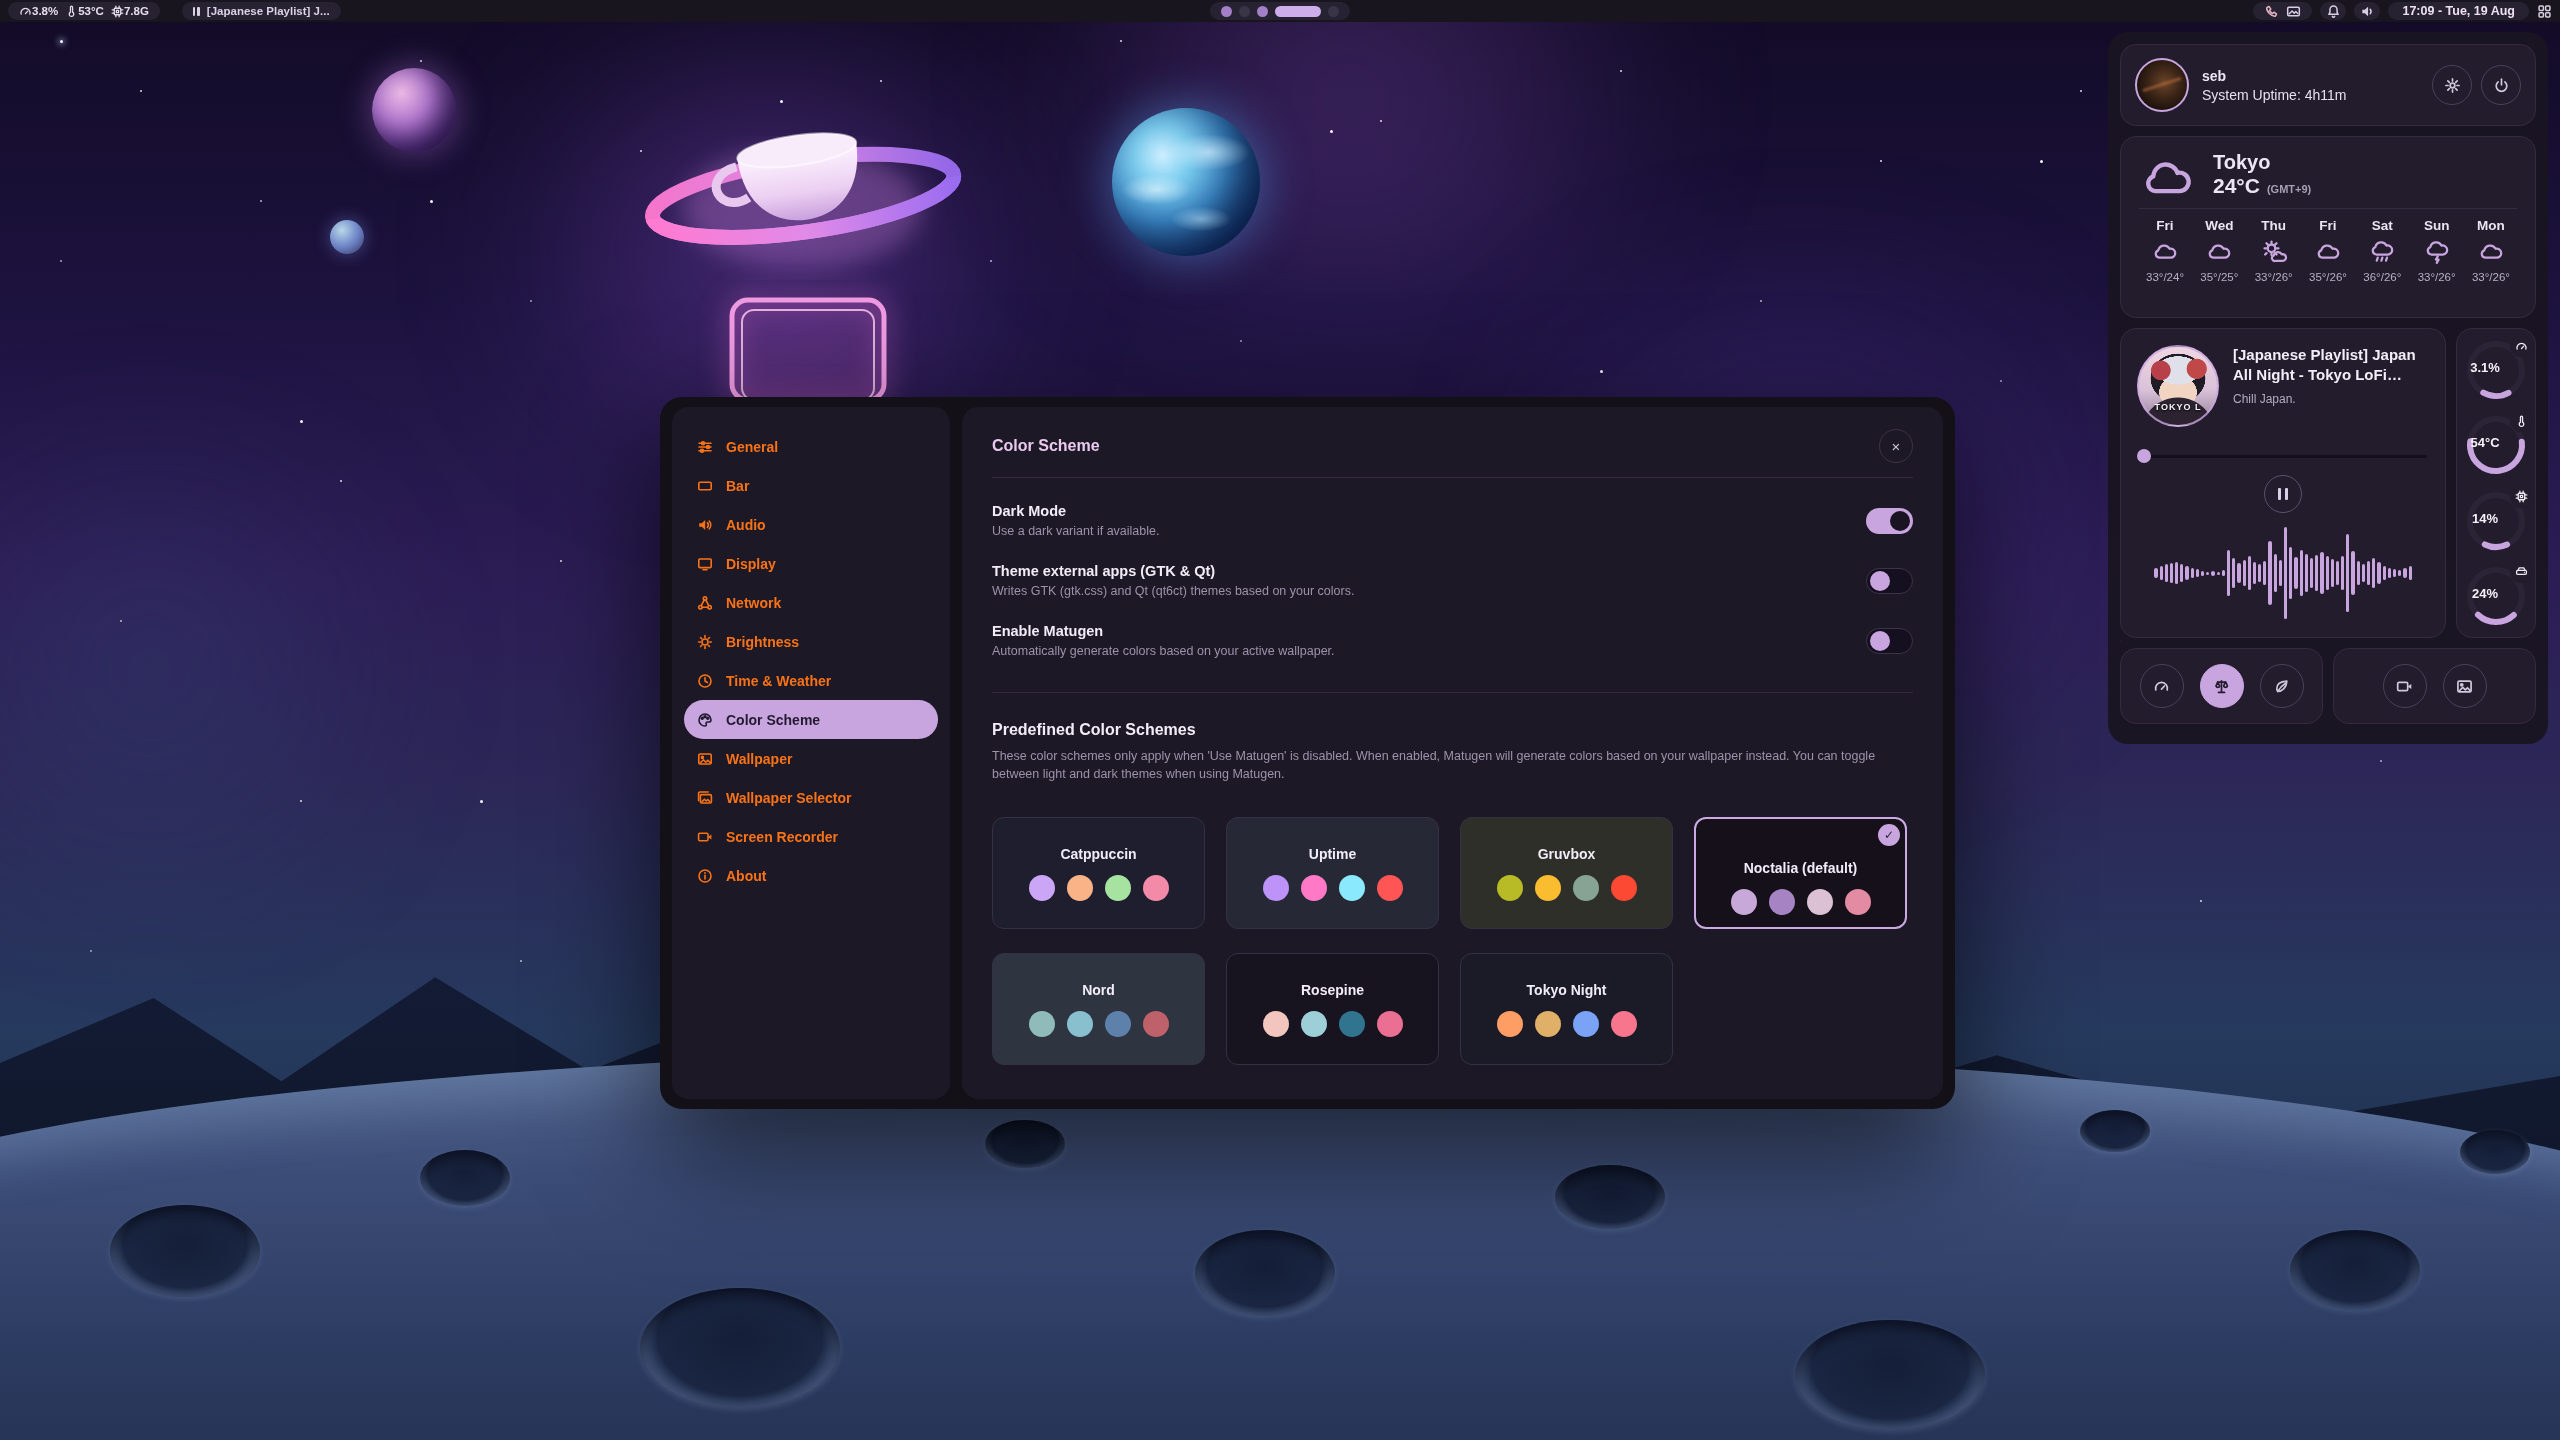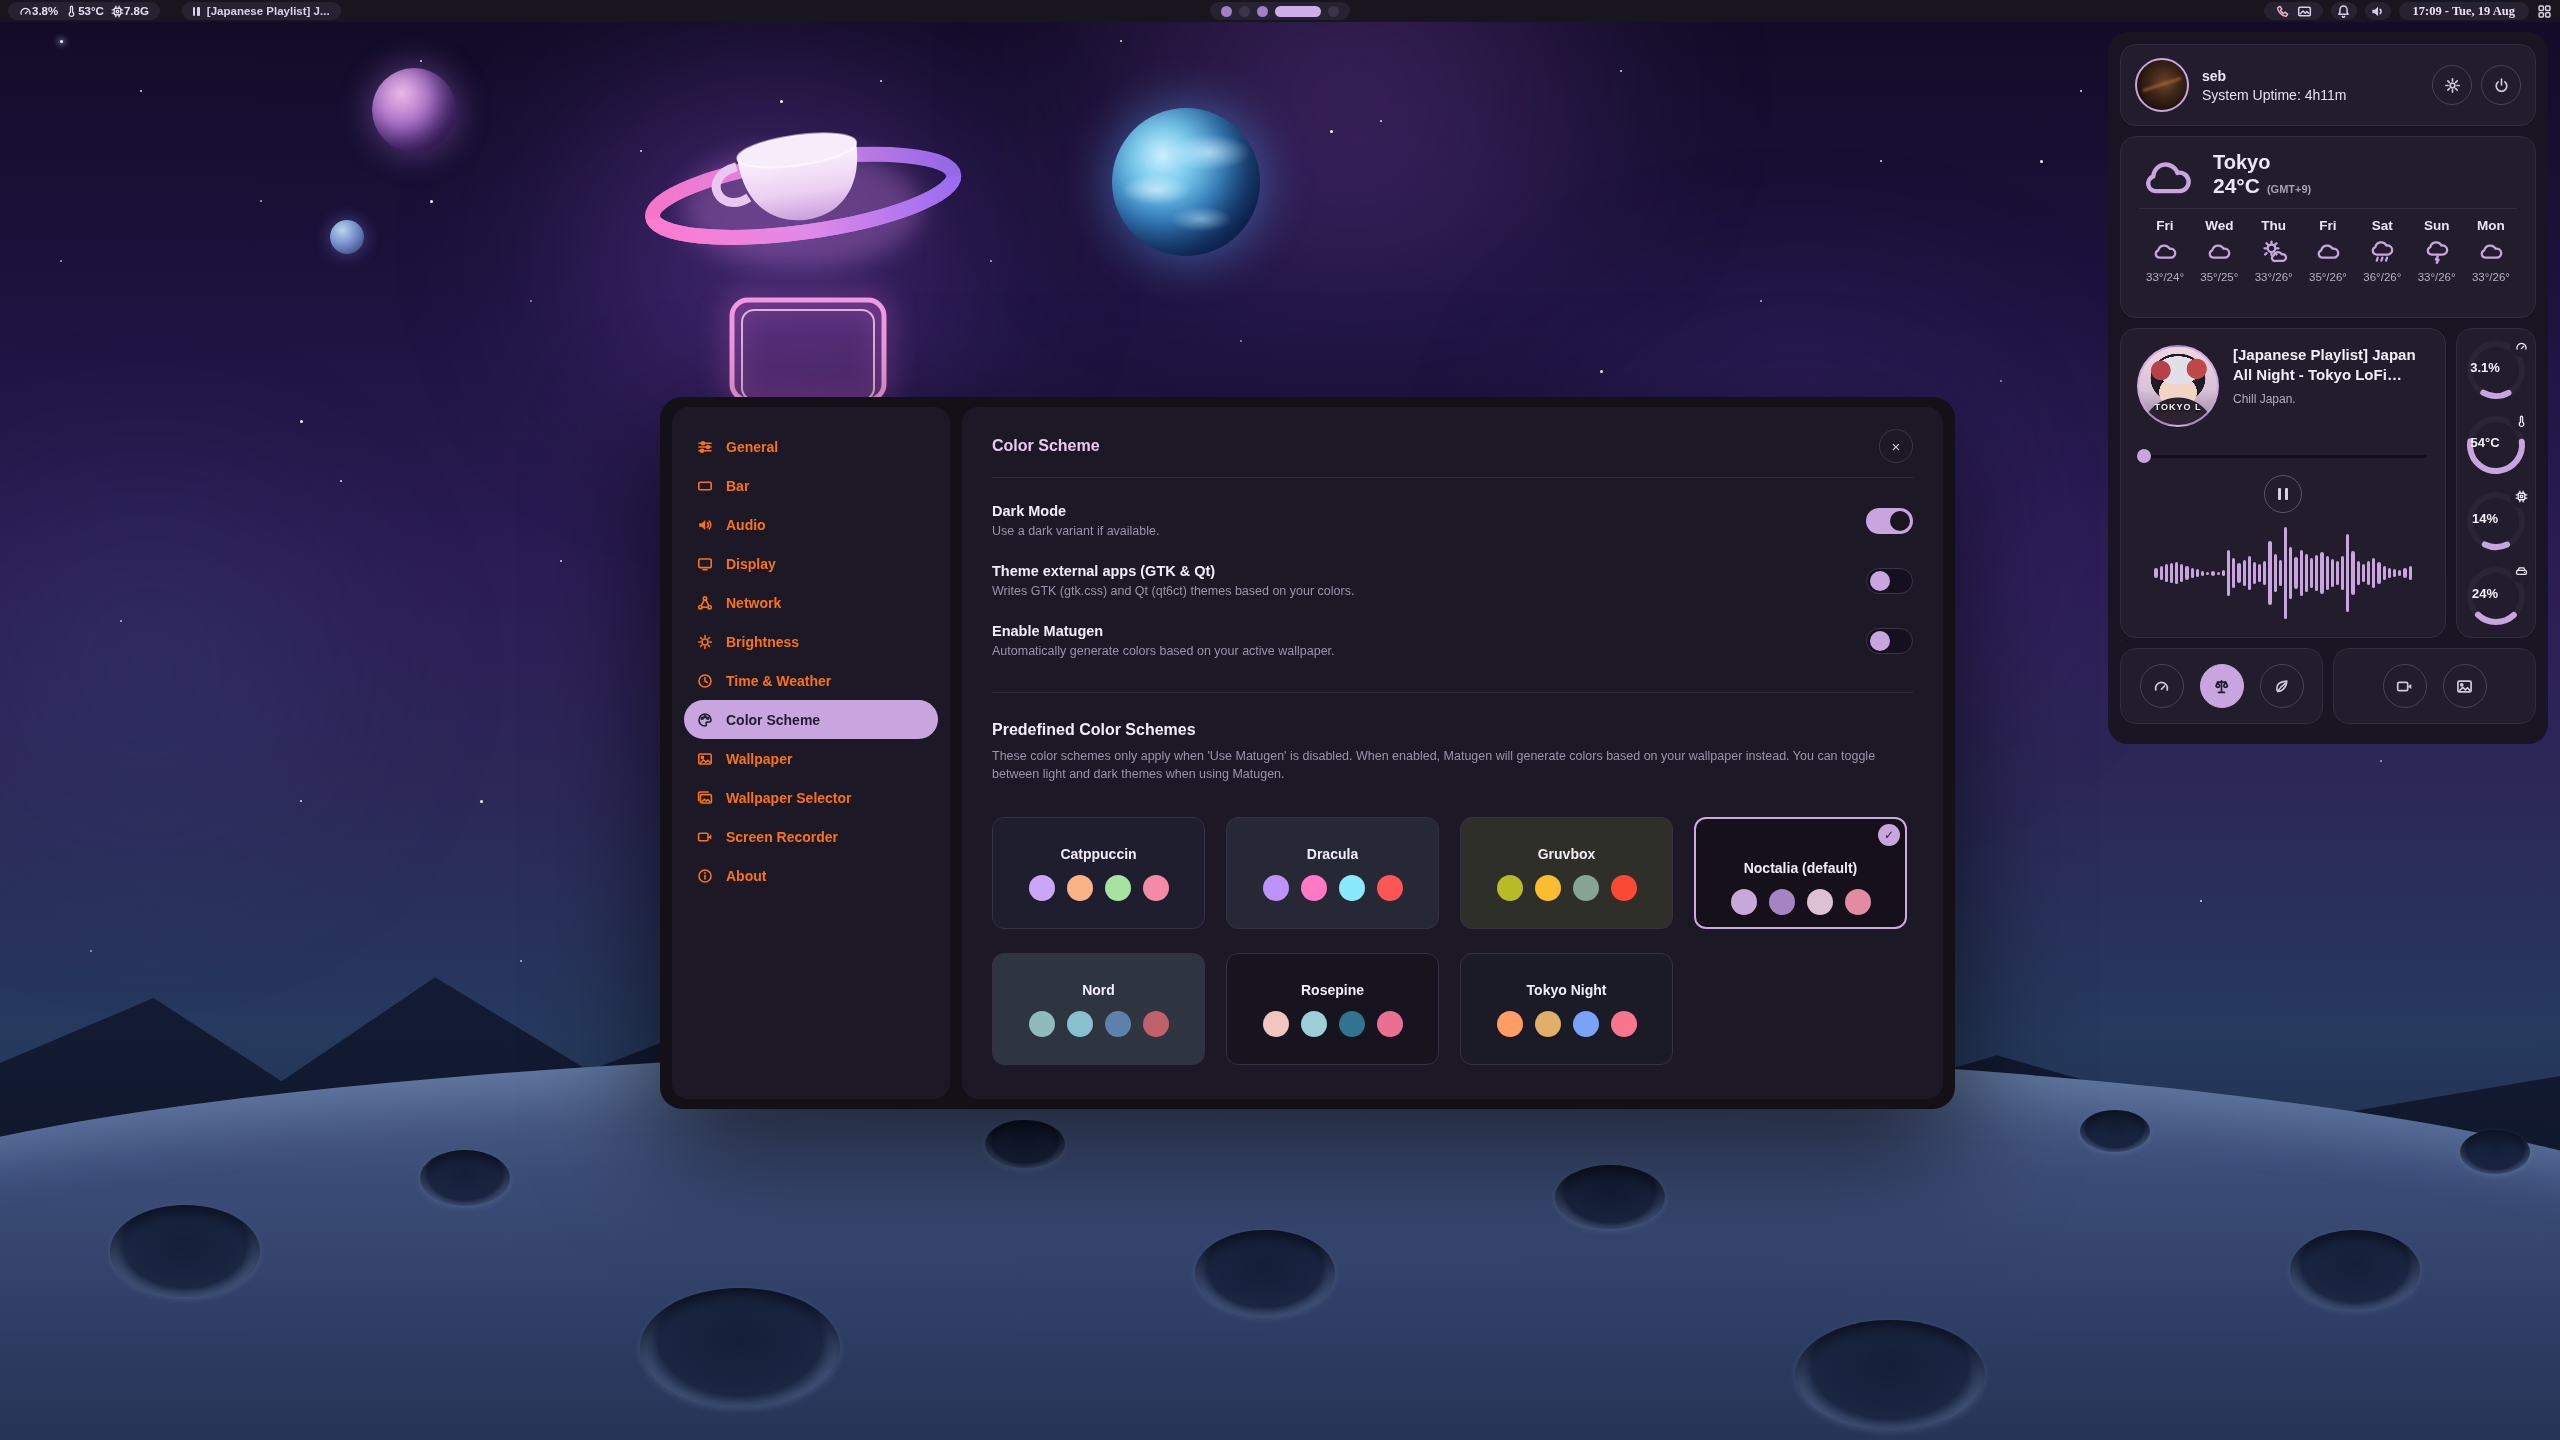--- a/index.html
+++ b/index.html
@@ -62,21 +62,21 @@
   .stat{display:flex;align-items:center;font-size:11.5px;font-weight:bold;color:#e4ddee;}
   .stat svg{width:13px;height:13px;}
   #mediaPill{margin-left:12px;max-width:200px;color:#d9d2e6;}
   #mediaPill .lbl{font-size:11.5px;font-weight:bold;white-space:nowrap;overflow:hidden;text-overflow:ellipsis;}
   .pausebars{display:flex;gap:2px;}
   .pausebars i{display:block;width:2.5px;height:9px;background:#d9d2e6;border-radius:1px;}
   #wsPill{position:absolute;left:50%;top:2px;transform:translateX(-50%);}
   .ws-dot{width:11px;height:11px;border-radius:6px;background:#3a3447;}
   .ws-dot.occupied{background:#a27fc6;}
   .ws-dot.active{width:46px;background:#cdaeea;}
-  #barRight{margin-left:auto;display:flex;align-items:center;gap:8px;font-family:Liberation Serif, serif;}
+  #barRight{margin-left:auto;display:flex;align-items:center;gap:8px;}
   .tray-ic{width:15px;height:15px;color:#d6cfe2;}
   #clockPill{font-size:12.5px;font-weight:bold;color:#eee0f2;padding:0 14px;}
   .roundpill{width:26px;justify-content:center;padding:0 5px;}
 
   
   #settings{left:660px;top:397px;width:1295px;height:712px;background:#131017;border-radius:22px;
     box-shadow:0 40px 120px rgba(0,0,0,.65);z-index:40;}
   #sbPanel{position:absolute;left:12px;top:10px;width:278px;height:692px;background:#1d1826;border-radius:16px;
     padding:20px 12px;}
   .sb-item{display:flex;align-items:center;gap:13px;height:39px;padding:0 13px;border-radius:20px;cursor:pointer;
@@ -443,21 +443,21 @@
       <div class="scheme-card" style="background: rgb(30, 30, 46);">
         <span class="scheme-name" style="color: rgb(241, 236, 247);">Catppuccin</span>
         <span class="dotrow">
             <i class="cdot" style="background: rgb(203, 166, 247);"></i>
             <i class="cdot" style="background: rgb(250, 179, 135);"></i>
             <i class="cdot" style="background: rgb(166, 227, 161);"></i>
             <i class="cdot" style="background: rgb(243, 139, 168);"></i>
           </span>
       </div>
       <div class="scheme-card" style="background: rgb(38, 40, 54);">
-        <span class="scheme-name" style="color: rgb(241, 236, 247);">Dracula</span>
+        <span class="scheme-name" style="color: rgb(241, 236, 247);">Uptime</span>
         <span class="dotrow">
             <i class="cdot" style="background: rgb(189, 147, 249);"></i>
             <i class="cdot" style="background: rgb(255, 121, 198);"></i>
             <i class="cdot" style="background: rgb(139, 233, 253);"></i>
             <i class="cdot" style="background: rgb(255, 85, 85);"></i>
           </span>
       </div>
       <div class="scheme-card" style="background: rgb(47, 47, 42);">
         <span class="scheme-name" style="color: rgb(241, 236, 247);">Gruvbox</span>
         <span class="dotrow">

